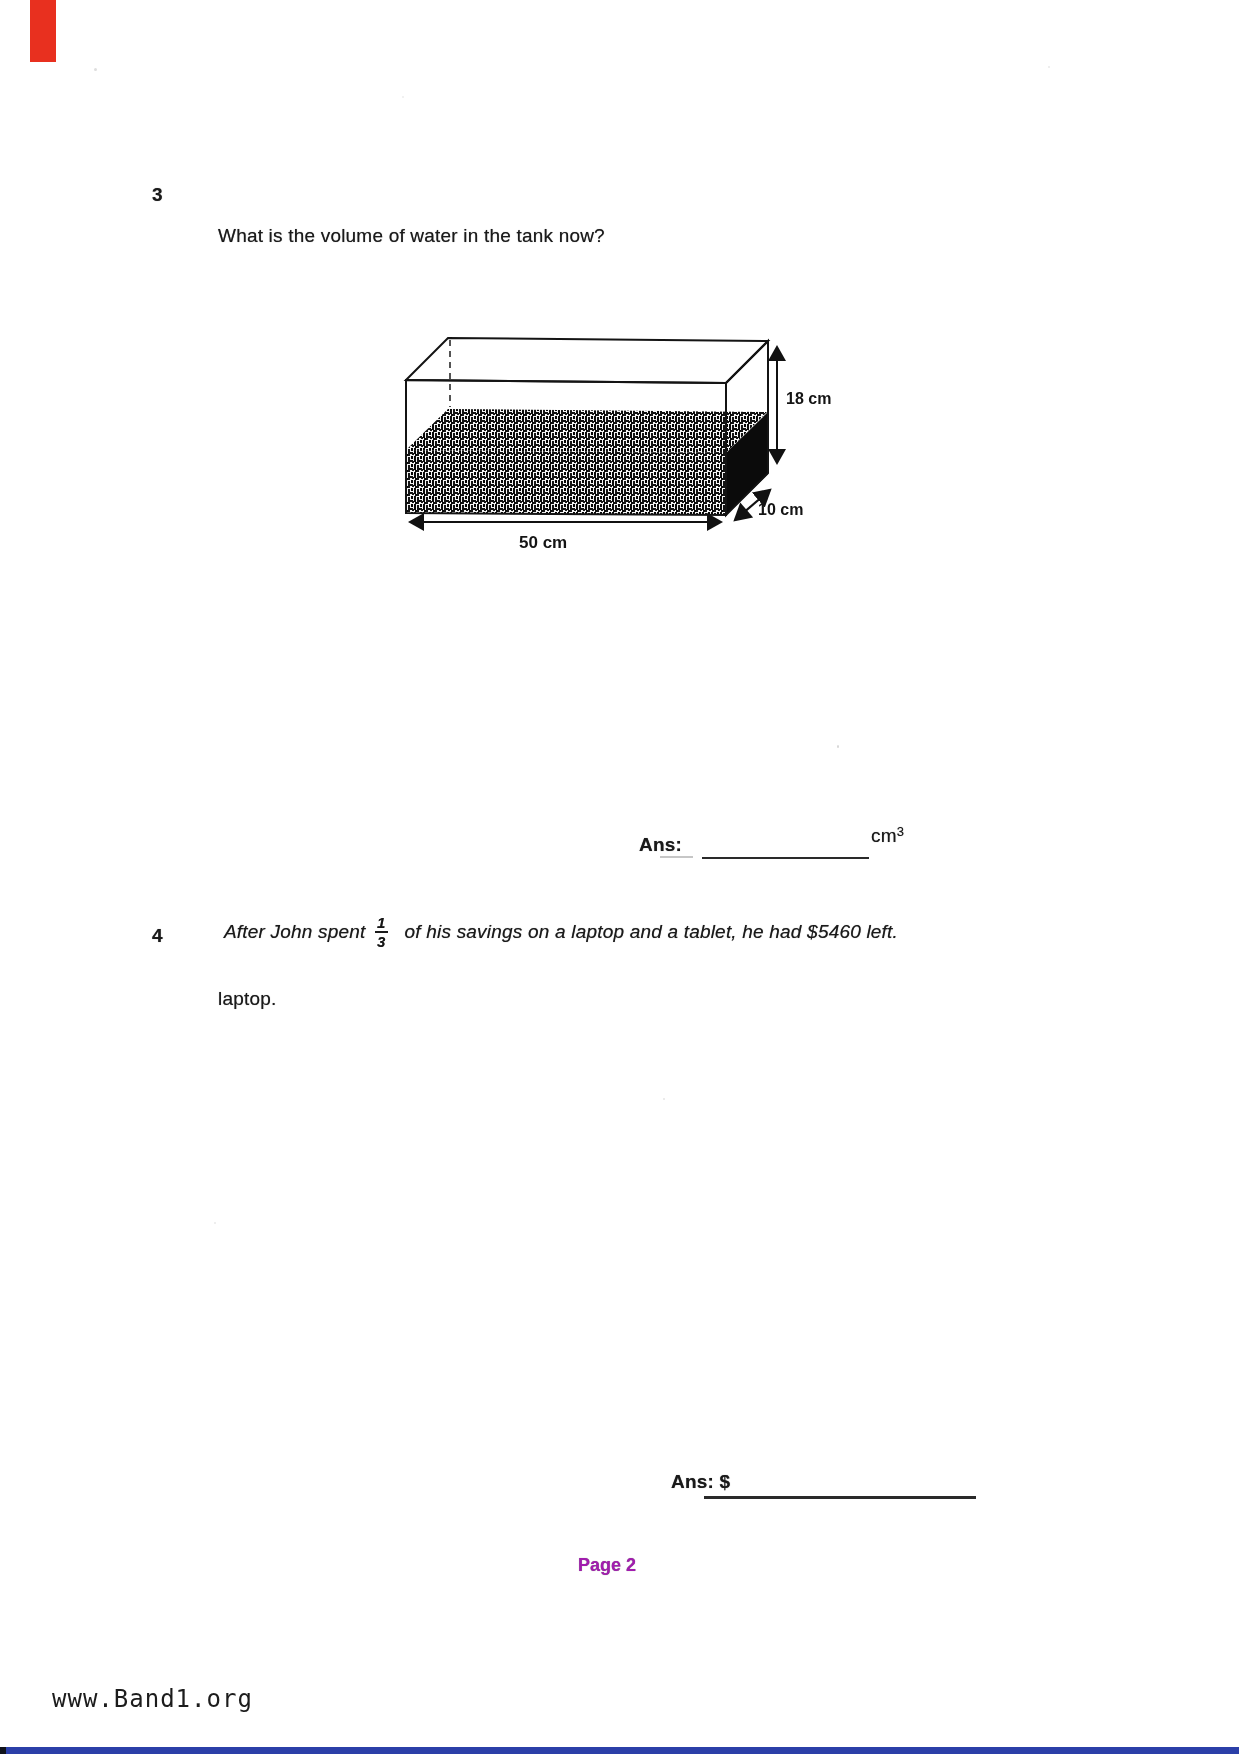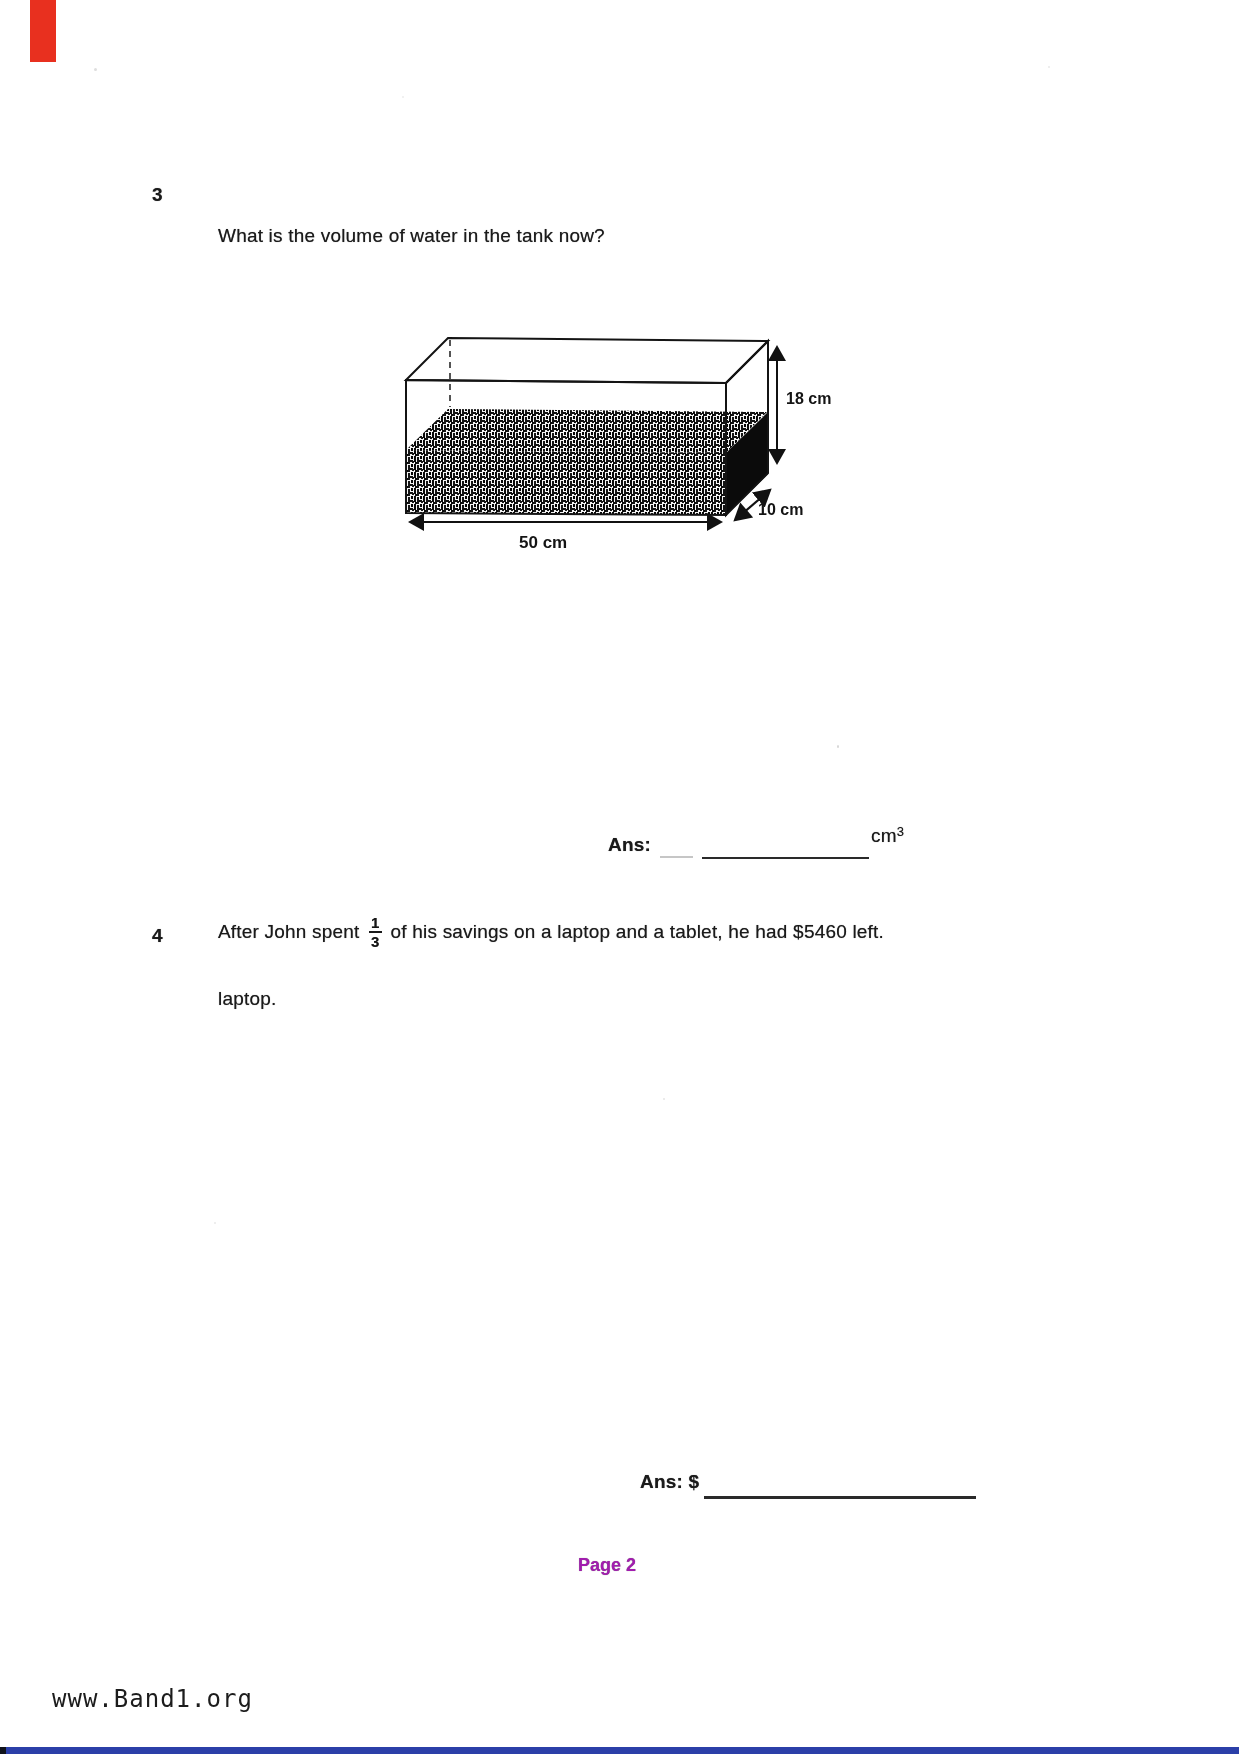--- a/index.html
+++ b/index.html
@@ -5,21 +5,21 @@
   * { margin:0; padding:0; box-sizing:border-box; }
   body { background:#888; font-family:"Liberation Sans", sans-serif; }
   .page {
     position:relative; width:1239px; height:1754px;
     background:#ffffff; overflow:hidden; margin:0 auto;
     color:#161616;
   }
   .txt { position:absolute; font-size:19px; color:#1a1a1a; letter-spacing:0.2px;
          text-shadow:0 0 0.7px rgba(20,20,20,0.65); white-space:nowrap; }
   .qnum { font-weight:700; }
-  .ans-label { font-weight:700; }
+  .ans-label { font-weight:700;margin-left:31px; }
   .blank { position:absolute; background:#2a2a2a; height:2px; }
   .blank.light { background:#c6c6c6; }
   .unit-sup { font-size:13px; vertical-align:6px; }
   
   .fracline { position:absolute; display:flex; align-items:center; gap:7px; }
   .frac { display:inline-flex; flex-direction:column; align-items:center;
           font-size:15px; line-height:15px; font-weight:600; padding:0 2px;
           text-shadow:0 0 0.6px rgba(20,20,20,0.6); }
   .frac .bar { width:13px; border-top:2px solid #1a1a1a; margin:1px 0; }
   
@@ -91,28 +91,28 @@
     <text x="758" y="515" font-size="16">10 cm</text>
     <text x="519" y="548" font-size="17">50 cm</text>
   </svg>
 
   <div class="txt ans-label" style="left:608px;top:834px;">Ans:</div>
   <div class="blank light" style="left:660px;top:856px;width:33px;"></div>
   <div class="blank" style="left:702px;top:857px;width:167px;"></div>
   <div class="txt" style="left:871px;top:824px;"><span>cm</span><span class="unit-sup">3</span></div>
 
   <div class="txt qnum" style="left:152px;top:925px;">4</div>
-  <div class="fracline" style="left:218px;top:910px;height:44px;">
+  <div class="fracline" style="left:224px;top:910px;height:44px;font-style:italic;">
     <span class="txt" style="position:static;">After John spent</span>
     <span class="frac">
       <span>1</span>
       <span class="bar"></span>
       <span>3</span>
     </span>
-    <span class="txt" style="position:static;">of his savings on a laptop and a tablet, he had $5460 left.</span>
+    <span class="txt" style="position:static;margin-left:8px;">of his savings on a laptop and a tablet, he had $5460 left.</span>
   </div>
   <div class="txt" style="left:218px;top:988px;">laptop.</div>
 
   <div class="txt ans-label" style="left:640px;top:1471px;">Ans: $</div>
   <div class="blank" style="left:704px;top:1496px;width:272px;height:3px;"></div>
 
   <div class="page-num">Page 2</div>
   <div class="mono-footer">www.Band1.org</div>
 
 </div>

